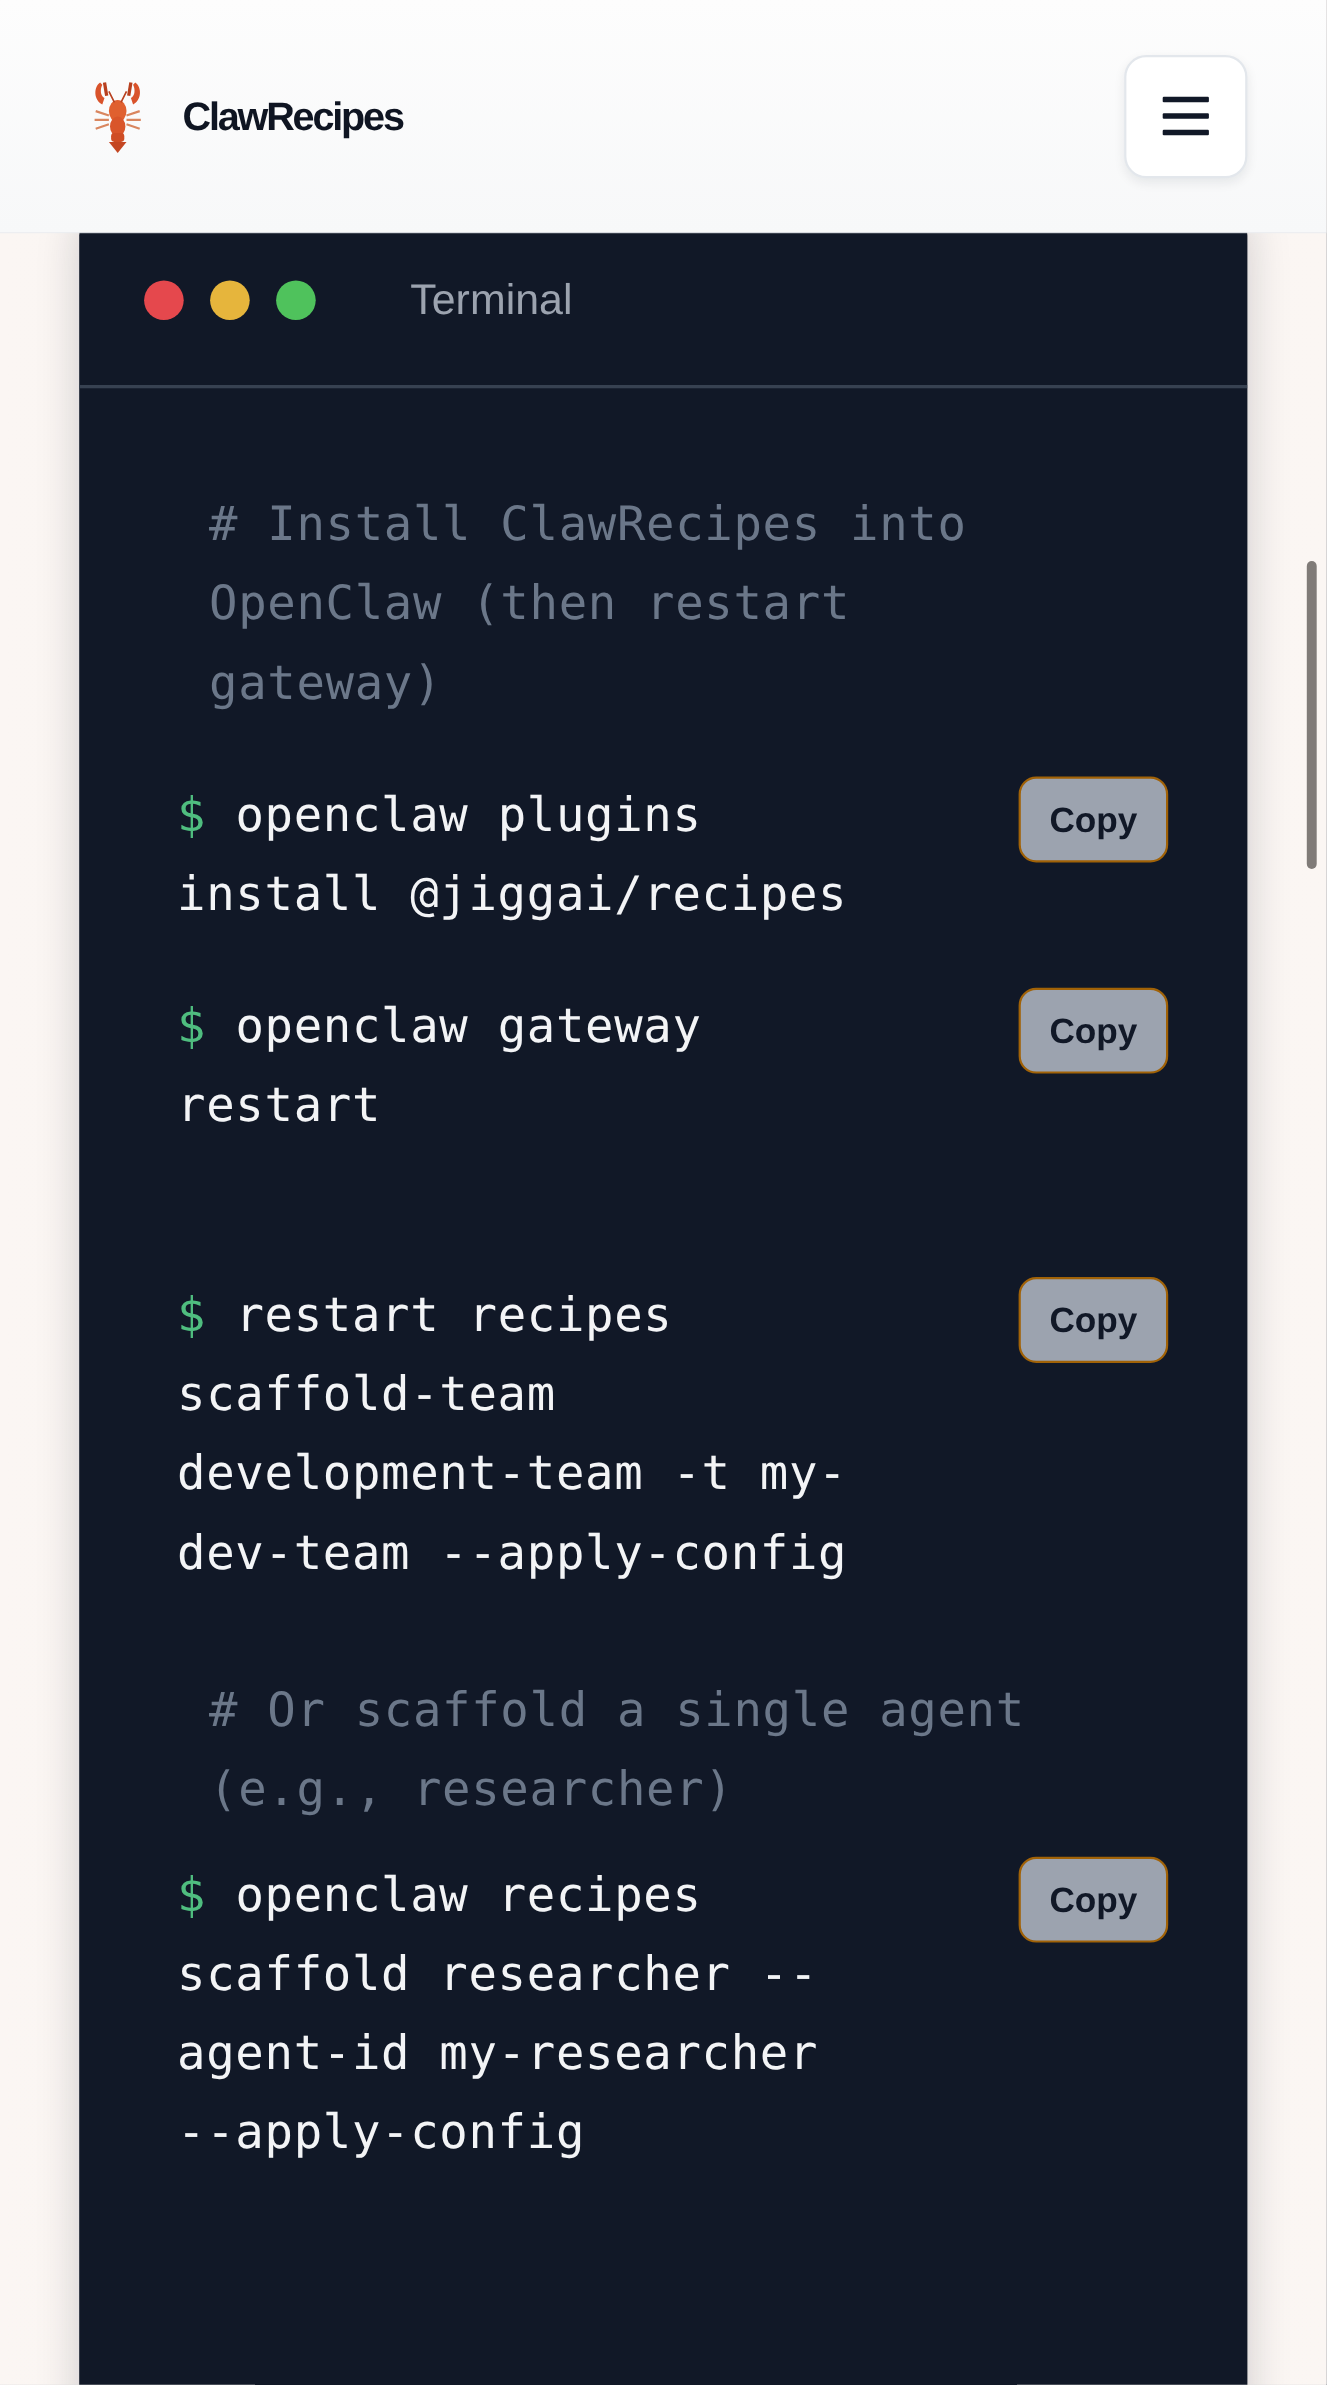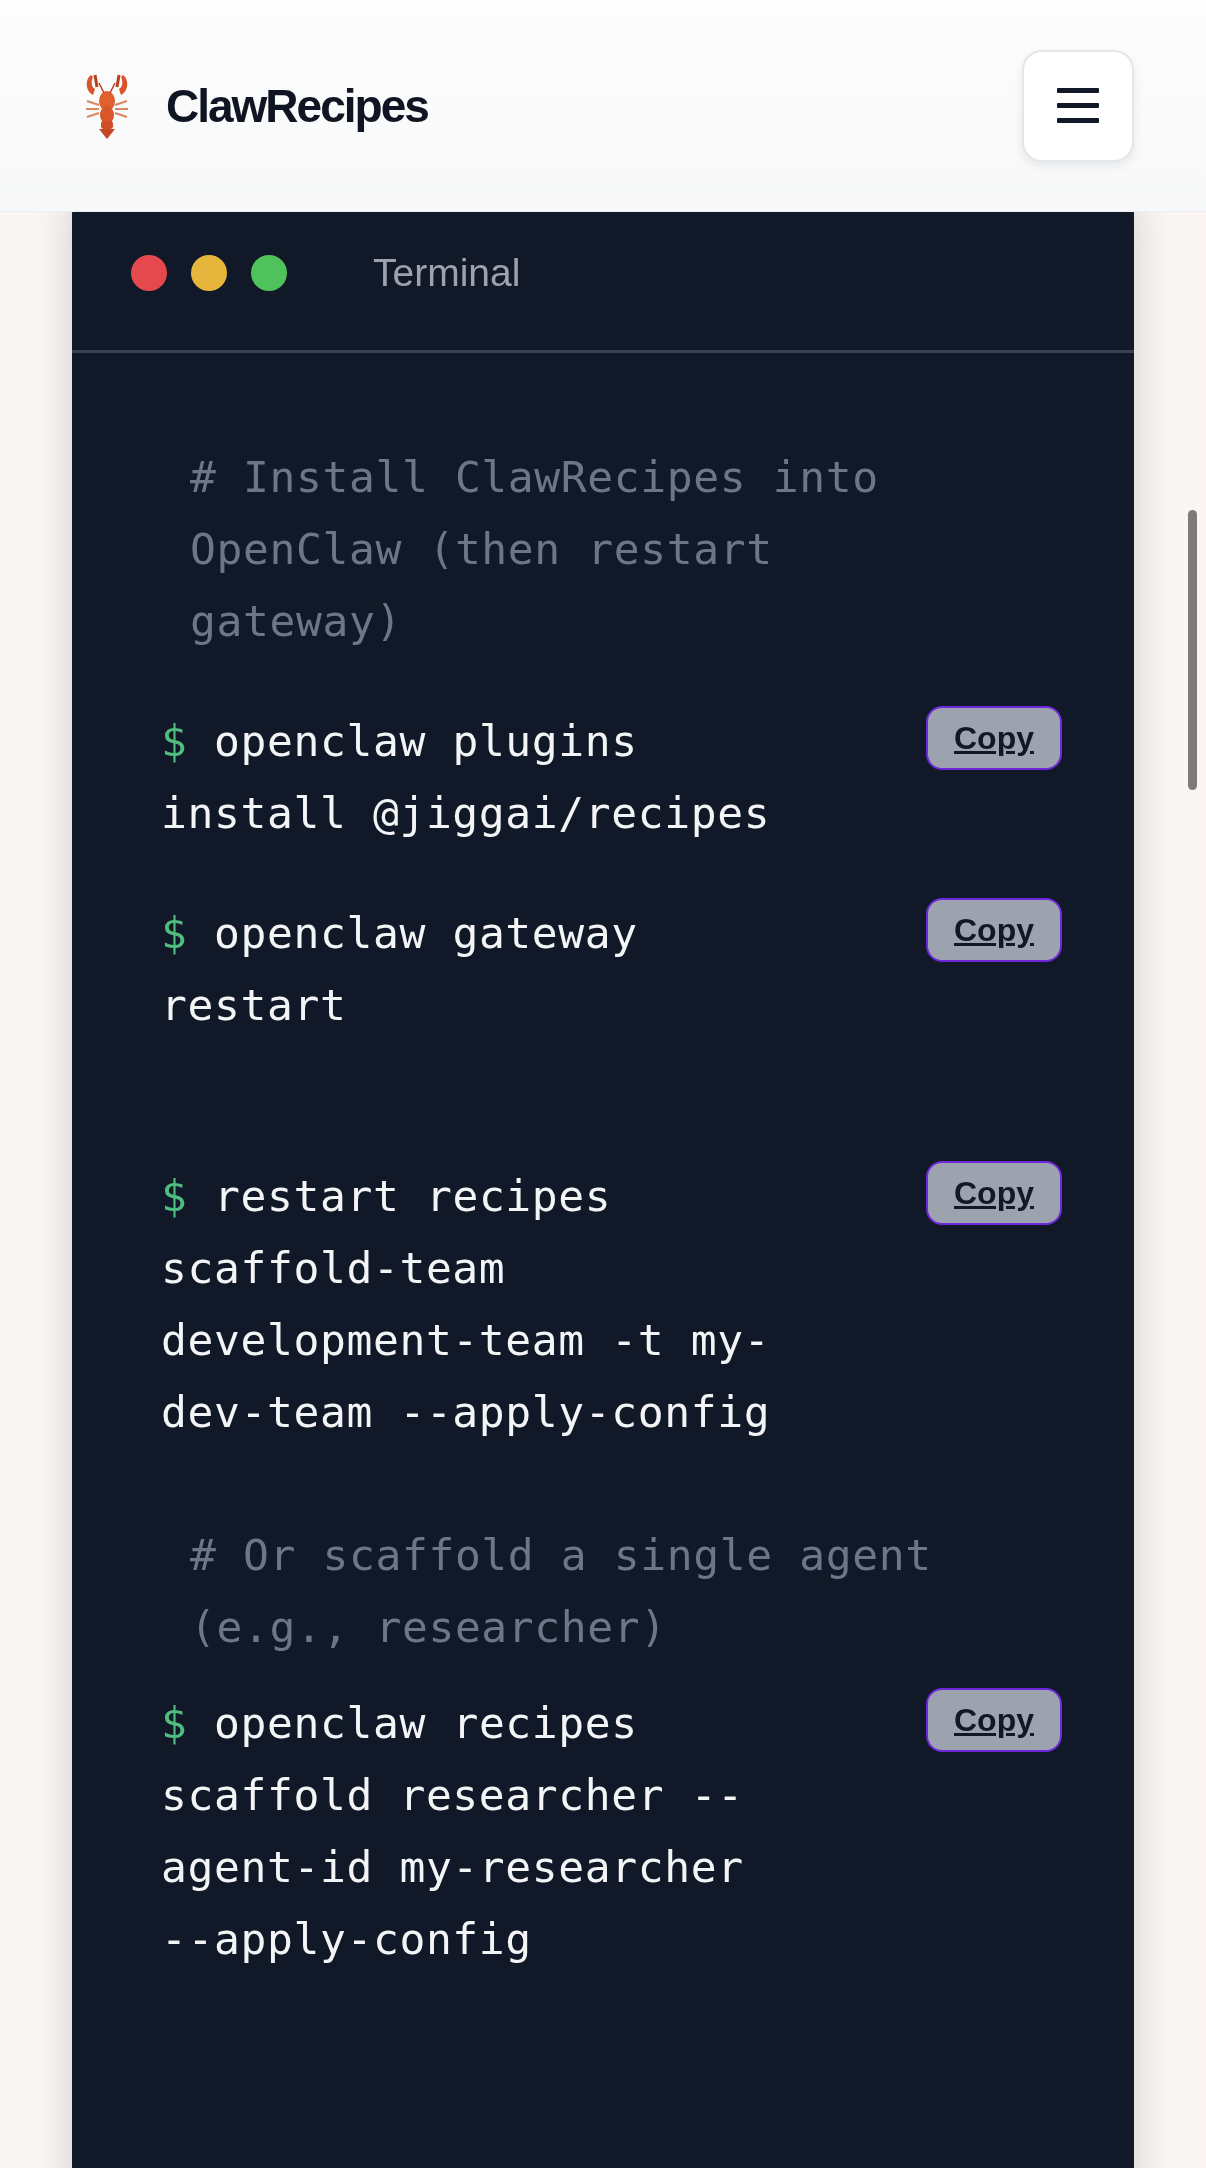--- a/index.html
+++ b/index.html
@@ -37,21 +37,21 @@
     .brand-logo {
       width: 62px;
       height: 70px;
       display: flex;
       align-items: center;
       justify-content: center;
     }
     .brand-name {
       font-family: "Liberation Sans", sans-serif;
       font-weight: 700;
-      font-size: 46px;
+      font-size: 36px;
       letter-spacing: -2px;
       color: #0f1522;
     }
     .menu-button {
       width: 112px;
       height: 112px;
       background: #ffffff;
       border: 2px solid #e3e7ec;
       border-radius: 20px;
       box-shadow: 0 4px 10px rgba(15, 21, 34, 0.08);
@@ -133,34 +133,33 @@
       color: #f3f4f6;
       white-space: pre-wrap;
       width: 720px;
     }
     .prompt {
       color: #4fbd7f;
     }
     .copy-btn {
       flex: none;
       width: 136px;
-      height: 64px;
+      height: 78px;
       margin-top: 1px;
       background: #9ca3af;
-      border: 2px solid #6d28d9;
+      border: 2px solid #a16207;
       border-radius: 16px;
       font-family: "Liberation Sans", sans-serif;
       font-weight: 700;
       font-size: 32px;
       color: #111827;
       display: flex;
       align-items: center;
       justify-content: center;
       cursor: pointer;
-      text-decoration: underline;
     }
 
     .gap-s { height: 48px; }
     .gap-m { height: 48px; }
     .gap-l { height: 70px; }
 
     
     .scrollbar-thumb {
       position: absolute;
       left: 1188px;

